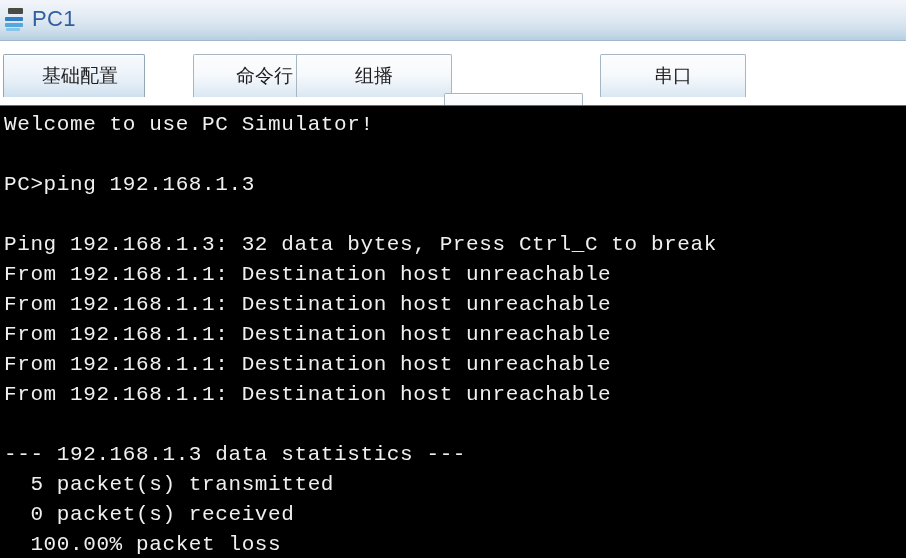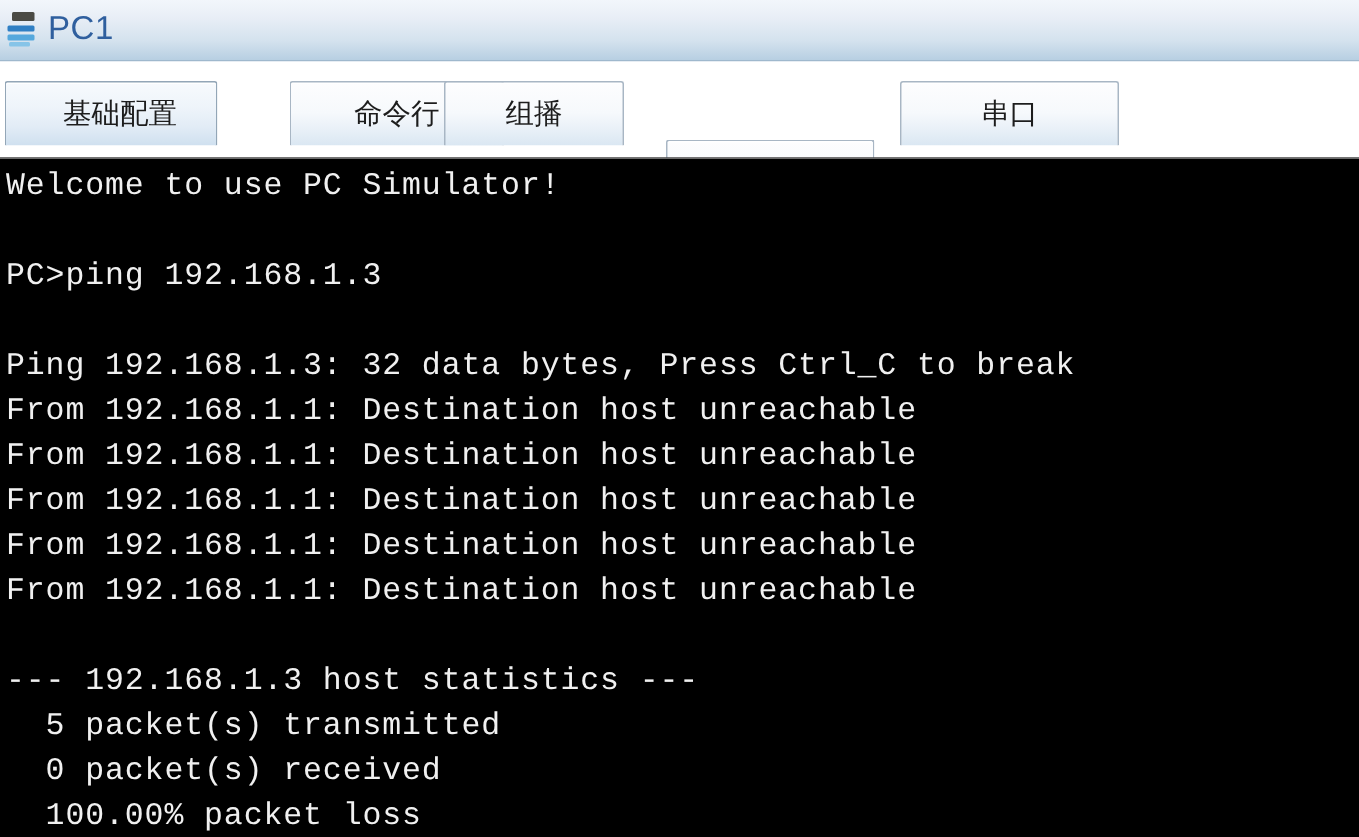--- a/index.html
+++ b/index.html
@@ -167,21 +167,21 @@
     <div id="title-text">PC1</div>
   </div>
 
   <div id="tab-strip">
       <div class="tab selected" style="left: 3px; width: 142px;">
         <span class="tab-label">基础配置</span>
       </div>
       <div class="tab" style="left: 149px; width: 143px; margin-left: 44px;">
         <span class="tab-label">命令行</span>
       </div>
-      <div class="tab" style="left: 296px; width: 120px;">
+      <div class="tab" style="left: 296px; width: 156px;">
         <span class="tab-label">组播</span>
       </div>
       <div class="tab small" style="left: 444px; width: 139px; margin-top: 39px;">
         <span class="tab-label">UDP发包工具</span>
       </div>
       <div class="tab" style="left: 600px; width: 146px;">
         <span class="tab-label">串口</span>
       </div>
     </div>
 
@@ -191,20 +191,20 @@
         <div class="term-line"></div>
         <div class="term-line">PC&gt;ping 192.168.1.3</div>
         <div class="term-line"></div>
         <div class="term-line">Ping 192.168.1.3: 32 data bytes, Press Ctrl_C to break</div>
         <div class="term-line">From 192.168.1.1: Destination host unreachable</div>
         <div class="term-line">From 192.168.1.1: Destination host unreachable</div>
         <div class="term-line">From 192.168.1.1: Destination host unreachable</div>
         <div class="term-line">From 192.168.1.1: Destination host unreachable</div>
         <div class="term-line">From 192.168.1.1: Destination host unreachable</div>
         <div class="term-line"></div>
-        <div class="term-line">--- 192.168.1.3 host statistics ---</div>
+        <div class="term-line">--- 192.168.1.3 data statistics ---</div>
         <div class="term-line">  5 packet(s) transmitted</div>
         <div class="term-line">  0 packet(s) received</div>
         <div class="term-line">  100.00% packet loss</div>
       </div>
   </div>
 
 </div>
 
 </body></html>

